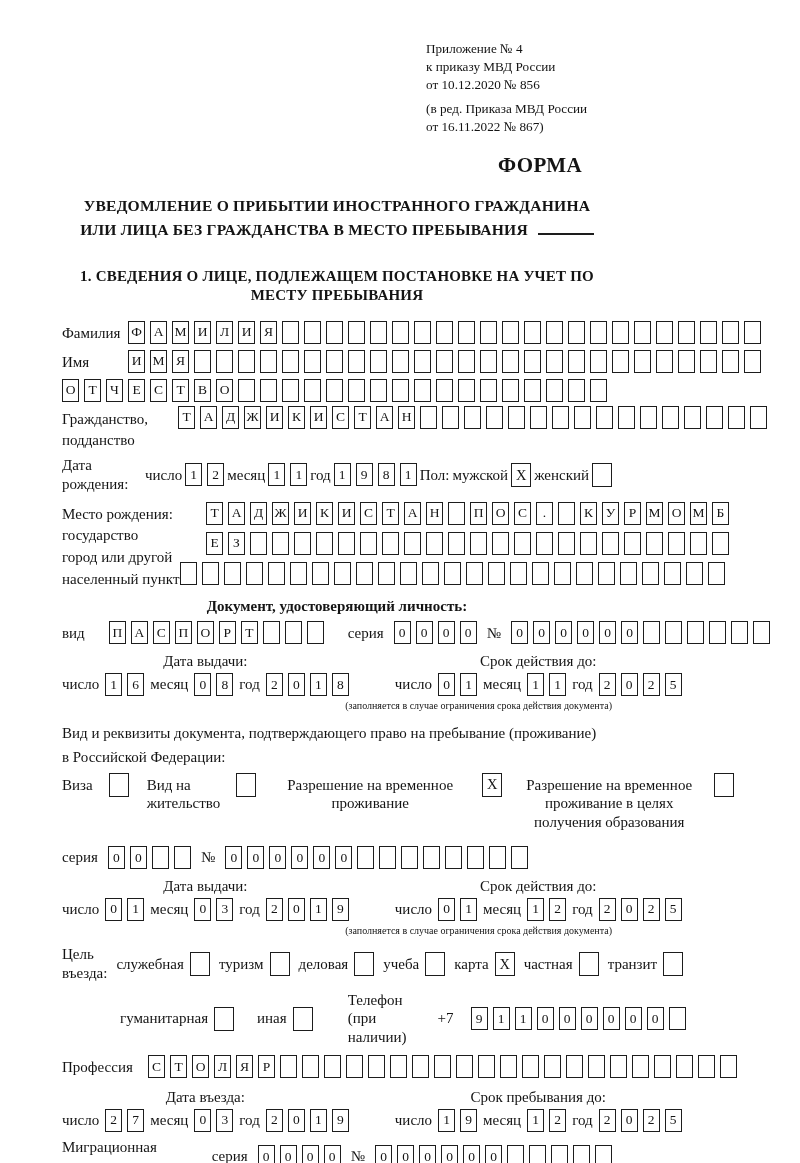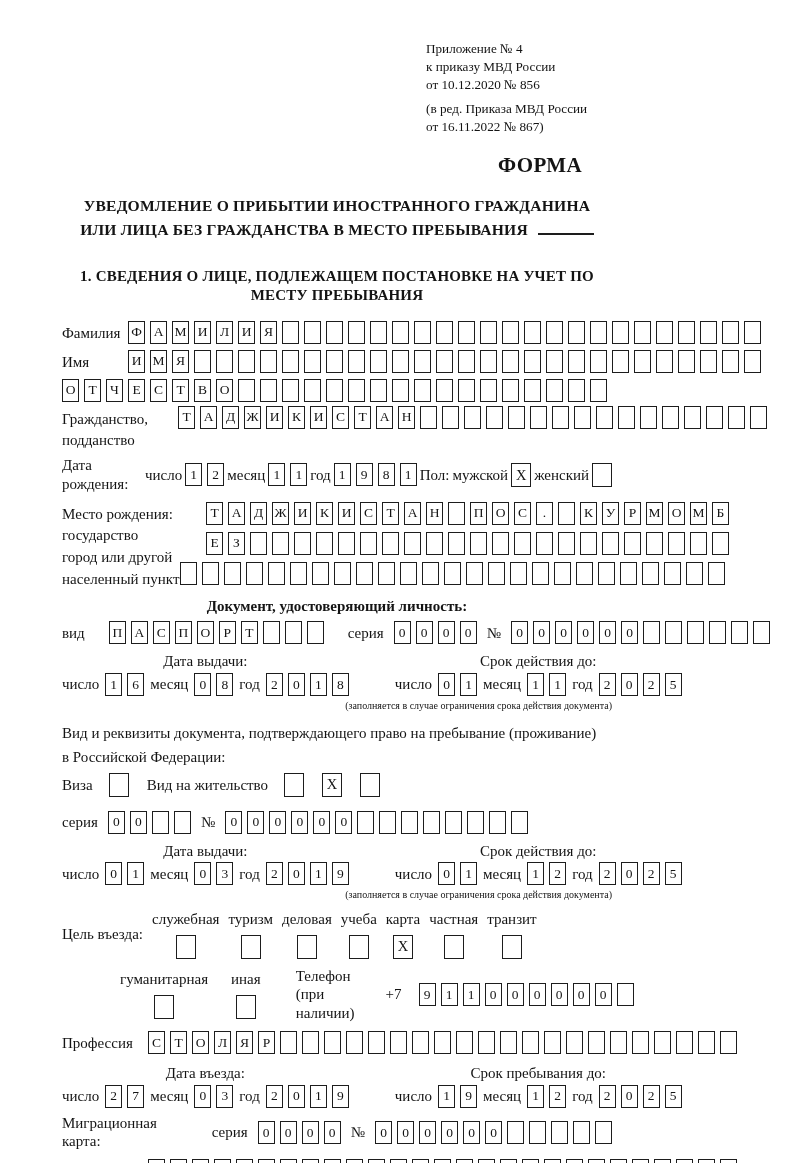--- a/index.html
+++ b/index.html
@@ -53,21 +53,21 @@
   .note-right { text-align: right; font-size: 10px; margin: 0 0 8px 0; }
 
   
   .opts { display: flex; align-items: flex-start; gap: 18px; margin: 4px 0 14px 0; }
   .opt { display: flex; align-items: flex-start; gap: 16px; }
   .opt-txt { padding-top: 3px; }
   .opt-txt.c2 { width: 192px; text-align: center; }
   .opt-txt.c3 { width: 178px; text-align: center; }
 
   .purposes { display: flex; align-items: center; gap: 9px; margin-bottom: 8px; flex-wrap: nowrap; }
-  .citem { display: inline-flex; align-items: center; gap: 6px; flex-direction: column; }
+  .citem { display: inline-flex; align-items: center; gap: 6px; }
   .indent { margin-left: 58px; gap: 17px; }
 
   
   .multirow { display: flex; margin-bottom: 6px; }
   .mr-label { flex: 0 0 auto; line-height: 1.45; padding-top: 2px; }
   .mr-rows  { display: flex; flex-direction: column; gap: 7px; }
   .doc-head { text-align: center; font-weight: bold; margin: 2px 0 6px 0; }
   .intro { margin: 4px 0 2px 0; line-height: 1.6; }
 </style>
 </head>
@@ -446,23 +446,25 @@
   <div class="opts">
     <div class="opt">
       <span class="opt-txt">Виза</span>
       <span class="chk"></span>
     </div>
     <div class="opt">
       <span class="opt-txt">Вид на жительство</span>
       <span class="chk"></span>
     </div>
     <div class="opt">
+      <span class="opt-txt c2">Разрешение на временное проживание</span>
       <span class="chk">X</span>
     </div>
     <div class="opt">
+      <span class="opt-txt c3">Разрешение на временное проживание в целях получения образования</span>
       <span class="chk"></span>
     </div>
   </div>
 
   <div class="row" style="align-items:center; margin-bottom:8px">
     <span class="inline" style="gap:10px">
       <span>серия</span>
       <span class="cells">
           <span class="cell">0</span>
           <span class="cell">0</span>

